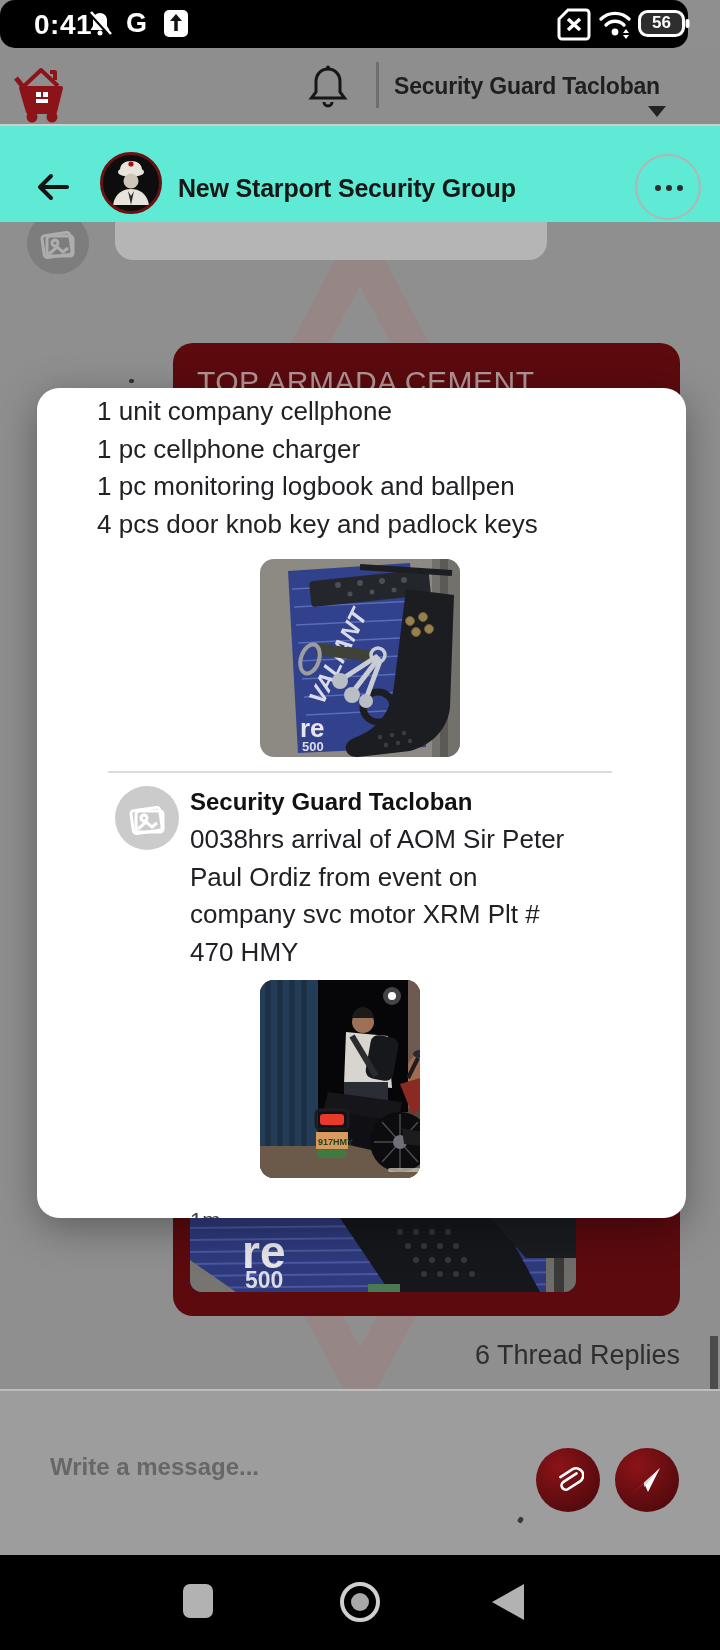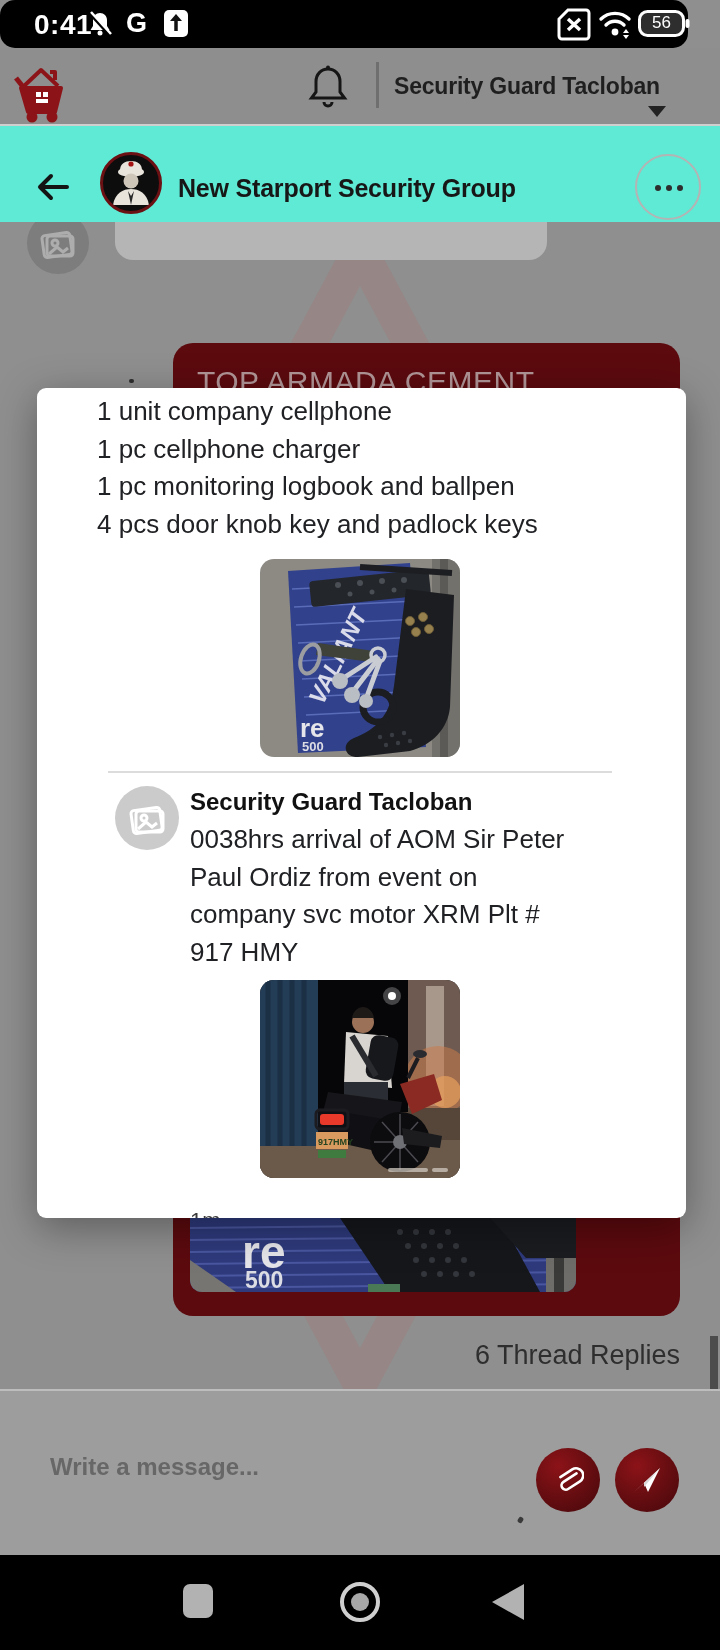--- a/index.html
+++ b/index.html
@@ -30,29 +30,29 @@
   #chatbody{left:0;top:222px;width:720px;height:1167px;overflow:hidden;z-index:1;}
   .bubble-partial{left:115px;top:-18px;width:432px;height:56px;background:#b5b5b5;border-radius:18px;}
   .avatar-partial{left:27px;top:-10px;width:62px;height:62px;border-radius:50%;background:#7d7d7d;overflow:hidden;}
   #card{left:173px;top:121px;width:507px;height:973px;background:#5c0a0e;border-radius:20px;}
   .card-title{left:24px;top:22px;color:#b29698;font-size:30px;letter-spacing:.5px;white-space:nowrap;}
   .card-img{left:17px;top:875px;width:386px;height:74px;border-radius:0 0 12px 12px;overflow:hidden;}
   .replies{left:0px;top:1118px;width:680px;text-align:right;color:#2e2e2e;font-size:27px;}
   .scrollbar{left:710px;top:1114px;width:8px;height:53px;background:#4c4c4c;}
   .speck1{left:129px;top:157px;width:5px;height:4px;background:#2f2f2f;border-radius:2px;}
   
-  #modal{left:37px;top:388px;width:649px;height:830px;background:#ffffff;border-radius:9px;
+  #modal{left:37px;top:388px;width:649px;height:830px;background:#ffffff;border-radius:22px;
          z-index:20;box-shadow:0 10px 40px rgba(0,0,0,.35);overflow:hidden;}
   .m-items{left:60px;top:5px;width:560px;color:#202124;font-size:26px;line-height:37.5px;white-space:pre-line;}
   .m-photo{left:223px;top:171px;width:200px;height:198px;border-radius:14px;overflow:hidden;}
   .m-divider{left:71px;top:383px;width:504px;height:2px;background:#dcdcdc;}
   .m-avatar{left:78px;top:398px;width:64px;height:64px;border-radius:50%;background:#cbcbcb;overflow:hidden;}
   .m-author{left:153px;top:400px;color:#111;font-size:24px;font-weight:700;}
   .m-msg{left:153px;top:433px;width:460px;color:#202124;font-size:26px;line-height:37.5px;white-space:pre-line;}
-  .m-photo2{left:223px;top:592px;width:200px;height:198px;border-radius:14px;overflow:hidden;}
+  .m-photo2{left:223px;top:592px;width:160px;height:198px;border-radius:14px;overflow:hidden;}
   .m-time{left:153px;top:786px;color:#3a3a3a;font-size:22px;margin-top:34px;}
   
   #composer{left:0;top:1389px;width:720px;height:166px;background:#9d9d9d;
             border-top:2px solid #bdbdbd;box-sizing:border-box;z-index:30;}
   .placeholder{left:50px;top:62px;color:#676767;font-size:24px;font-weight:bold;}
   .cbtn{width:64px;height:64px;border-radius:50%;
         background:radial-gradient(circle at 35% 28%,#8c1318 0%,#6b0e12 45%,#45070a 100%);}
   .cbtn-clip{left:536px;top:57px;}
   .cbtn-send{left:615px;top:57px;}
   .speck2{left:518px;top:126px;width:5px;height:6px;background:#3a3a3a;border-radius:2px;transform:rotate(35deg);}
@@ -106,21 +106,21 @@
         <circle cx="17" cy="23" r="3.4" fill="#fff"></circle>
         <path d="M25 24l3-4 3 4zM25 26h6l-3 4z" fill="#fff"></path>
       </svg>
     </span>
 
     <span class="abs" style="left:638px;top:10px;">
       <svg width="52" height="27" viewBox="0 0 52 27">
         <rect x="1.5" y="1.5" width="44" height="24" rx="8" fill="#2e2e2e" stroke="#fff" stroke-width="3"></rect>
         <rect x="47.5" y="9" width="4" height="9" rx="2" fill="#fff"></rect>
       </svg>
-      <span class="abs" style="left:0;top:3px;width:47px;text-align:center;color:#fff;font-size:17px;font-weight:400;">56</span>
+      <span class="abs" style="left:0;top:3px;width:47px;text-align:center;color:#fff;font-size:17px;font-weight:700;">56</span>
     </span>
   </div>
 
   <div id="appheader" class="abs">
 
     <span class="abs" style="left:12px;top:14px;">
       <svg width="58" height="62" viewBox="0 0 58 62">
         <g stroke="#8c1418" fill="none" stroke-width="4" stroke-linejoin="round">
           <path d="M12 24L29 8l17 16"></path>
           <path d="M38 10h5v8"></path>
@@ -327,21 +327,21 @@
           <rect x="21" y="25" width="27" height="21" rx="3"></rect>
           <circle cx="29" cy="32" r="3"></circle>
           <path d="M23 43l8-7 6 5 5-4"></path>
         </g>
       </svg>
     </span>
     <div class="abs m-author">Security Guard Tacloban</div>
     <div class="abs m-msg">0038hrs arrival of AOM Sir Peter
 Paul Ordiz from event on
 company svc motor XRM Plt #
-917 HMY</div>
+470 HMY</div>
 
     <div class="abs m-photo2">
       <svg width="200" height="198" viewBox="0 0 200 198">
         <rect width="200" height="198" fill="#0a0a0c"></rect>
         <rect x="148" y="0" width="52" height="130" fill="#6e5a50"></rect>
         <rect x="166" y="6" width="18" height="120" fill="#a8988c"></rect>
         <circle cx="178" cy="100" r="34" fill="#c97b4a" opacity=".55"></circle>
         <circle cx="185" cy="112" r="16" fill="#e8a05e" opacity=".7"></circle>
         <rect x="0" y="128" width="200" height="70" fill="#564639"></rect>
         <rect x="0" y="160" width="200" height="38" fill="#6b5a4a"></rect>

